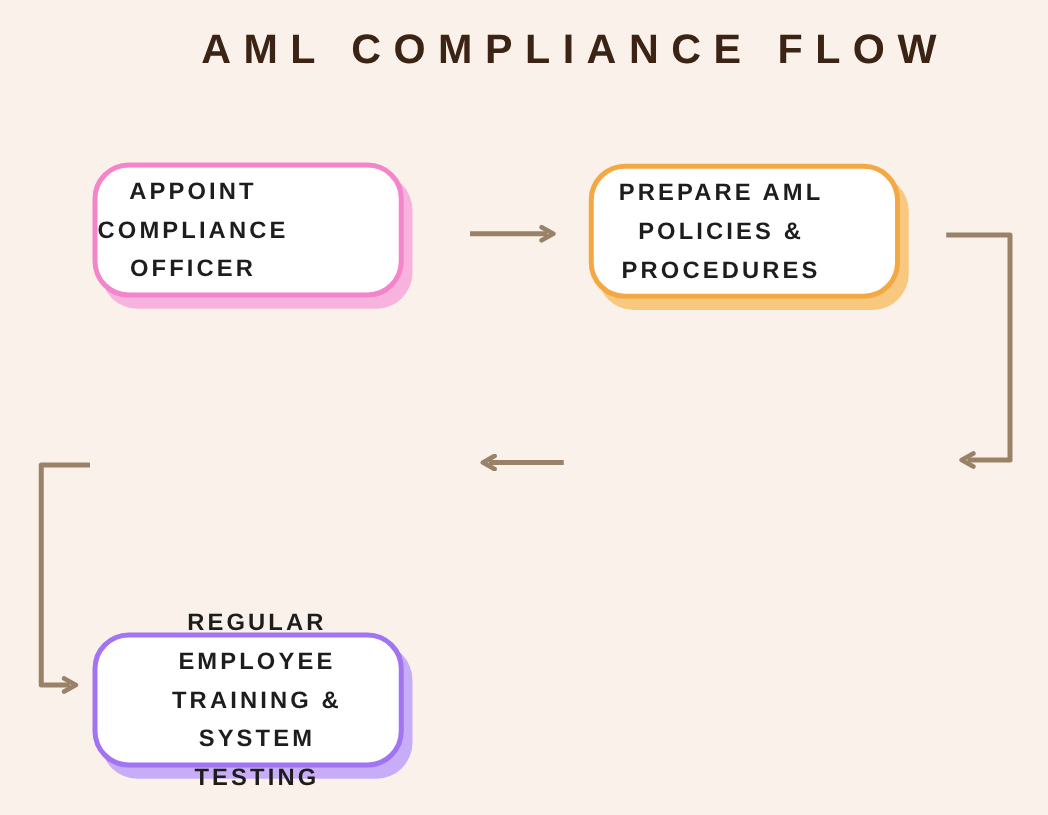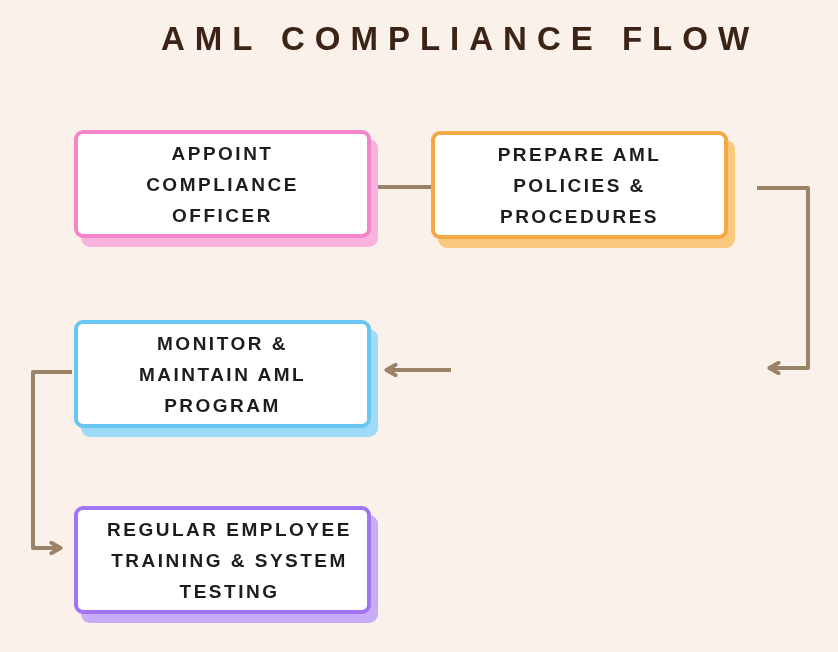--- a/index.html
+++ b/index.html
@@ -31,40 +31,39 @@
   }
   .arrow-layer {
     position: absolute;
     top: 0;
     left: 0;
     pointer-events: none;
   }
   .node {
     position: absolute;
     box-sizing: border-box;
-    width: 297px;
+    width: 249px;
     height: 108px;
     background: #ffffff;
     border: 4px solid #ccc;
-    border-radius: 9px;
+    border-radius: 29px;
     display: flex;
     align-items: center;
-    justify-content: center;
     text-align: center;
   }
   .node-label {
     font-size: 19px;
     font-weight: 700;
     letter-spacing: 2.5px;
     line-height: 31px;
     color: #1d1d1d;
     white-space: pre-line;
   }
   .n0 { left: 74px;  top: 130px; }
-  .n1 { left: 431px; top: 131px; }
+  .n1 { left: 471px; top: 131px; padding-left: 20px; }
   .n2 { left: 454px; top: 321px; }
   .n3 { left: 74px;  top: 320px; }
   .n4 { left: 74px;  top: 506px; }
 </style>
 </head>
 <body style="background: rgb(250, 242, 234);">
 
 <div class="canvas">
 
   <h1 class="page-title" style="color: rgb(59, 36, 21); padding-left: 41px;">AML COMPLIANCE FLOW</h1>
@@ -87,25 +86,20 @@
 OFFICER</span>
   </div>
 
   <div class="node n1" style="background: rgb(255, 255, 255); border-color: rgb(244, 168, 68); box-shadow: rgb(249, 200, 127) 7px 9px 0px 0px;">
     <span class="node-label" style="color: rgb(29, 29, 29);">PREPARE AML
 POLICIES &amp;
 PROCEDURES</span>
   </div>
 
 
-  <div class="node n3" style="background: rgb(255, 255, 255); border-color: rgb(103, 199, 242); box-shadow: rgb(159, 218, 247) 7px 9px 0px 0px;">
-    <span class="node-label" style="color: rgb(29, 29, 29);">MONITOR &amp;
-MAINTAIN AML
-PROGRAM</span>
-  </div>
 
   <div class="node n4" style="background: rgb(255, 255, 255); border-color: rgb(162, 116, 242); box-shadow: rgb(199, 173, 248) 7px 9px 0px 0px;">
     <span class="node-label" style="color: rgb(29, 29, 29); margin-left: 14px;">REGULAR EMPLOYEE
 TRAINING &amp; SYSTEM
 TESTING</span>
   </div>
 
 </div>
 
 </body></html>

